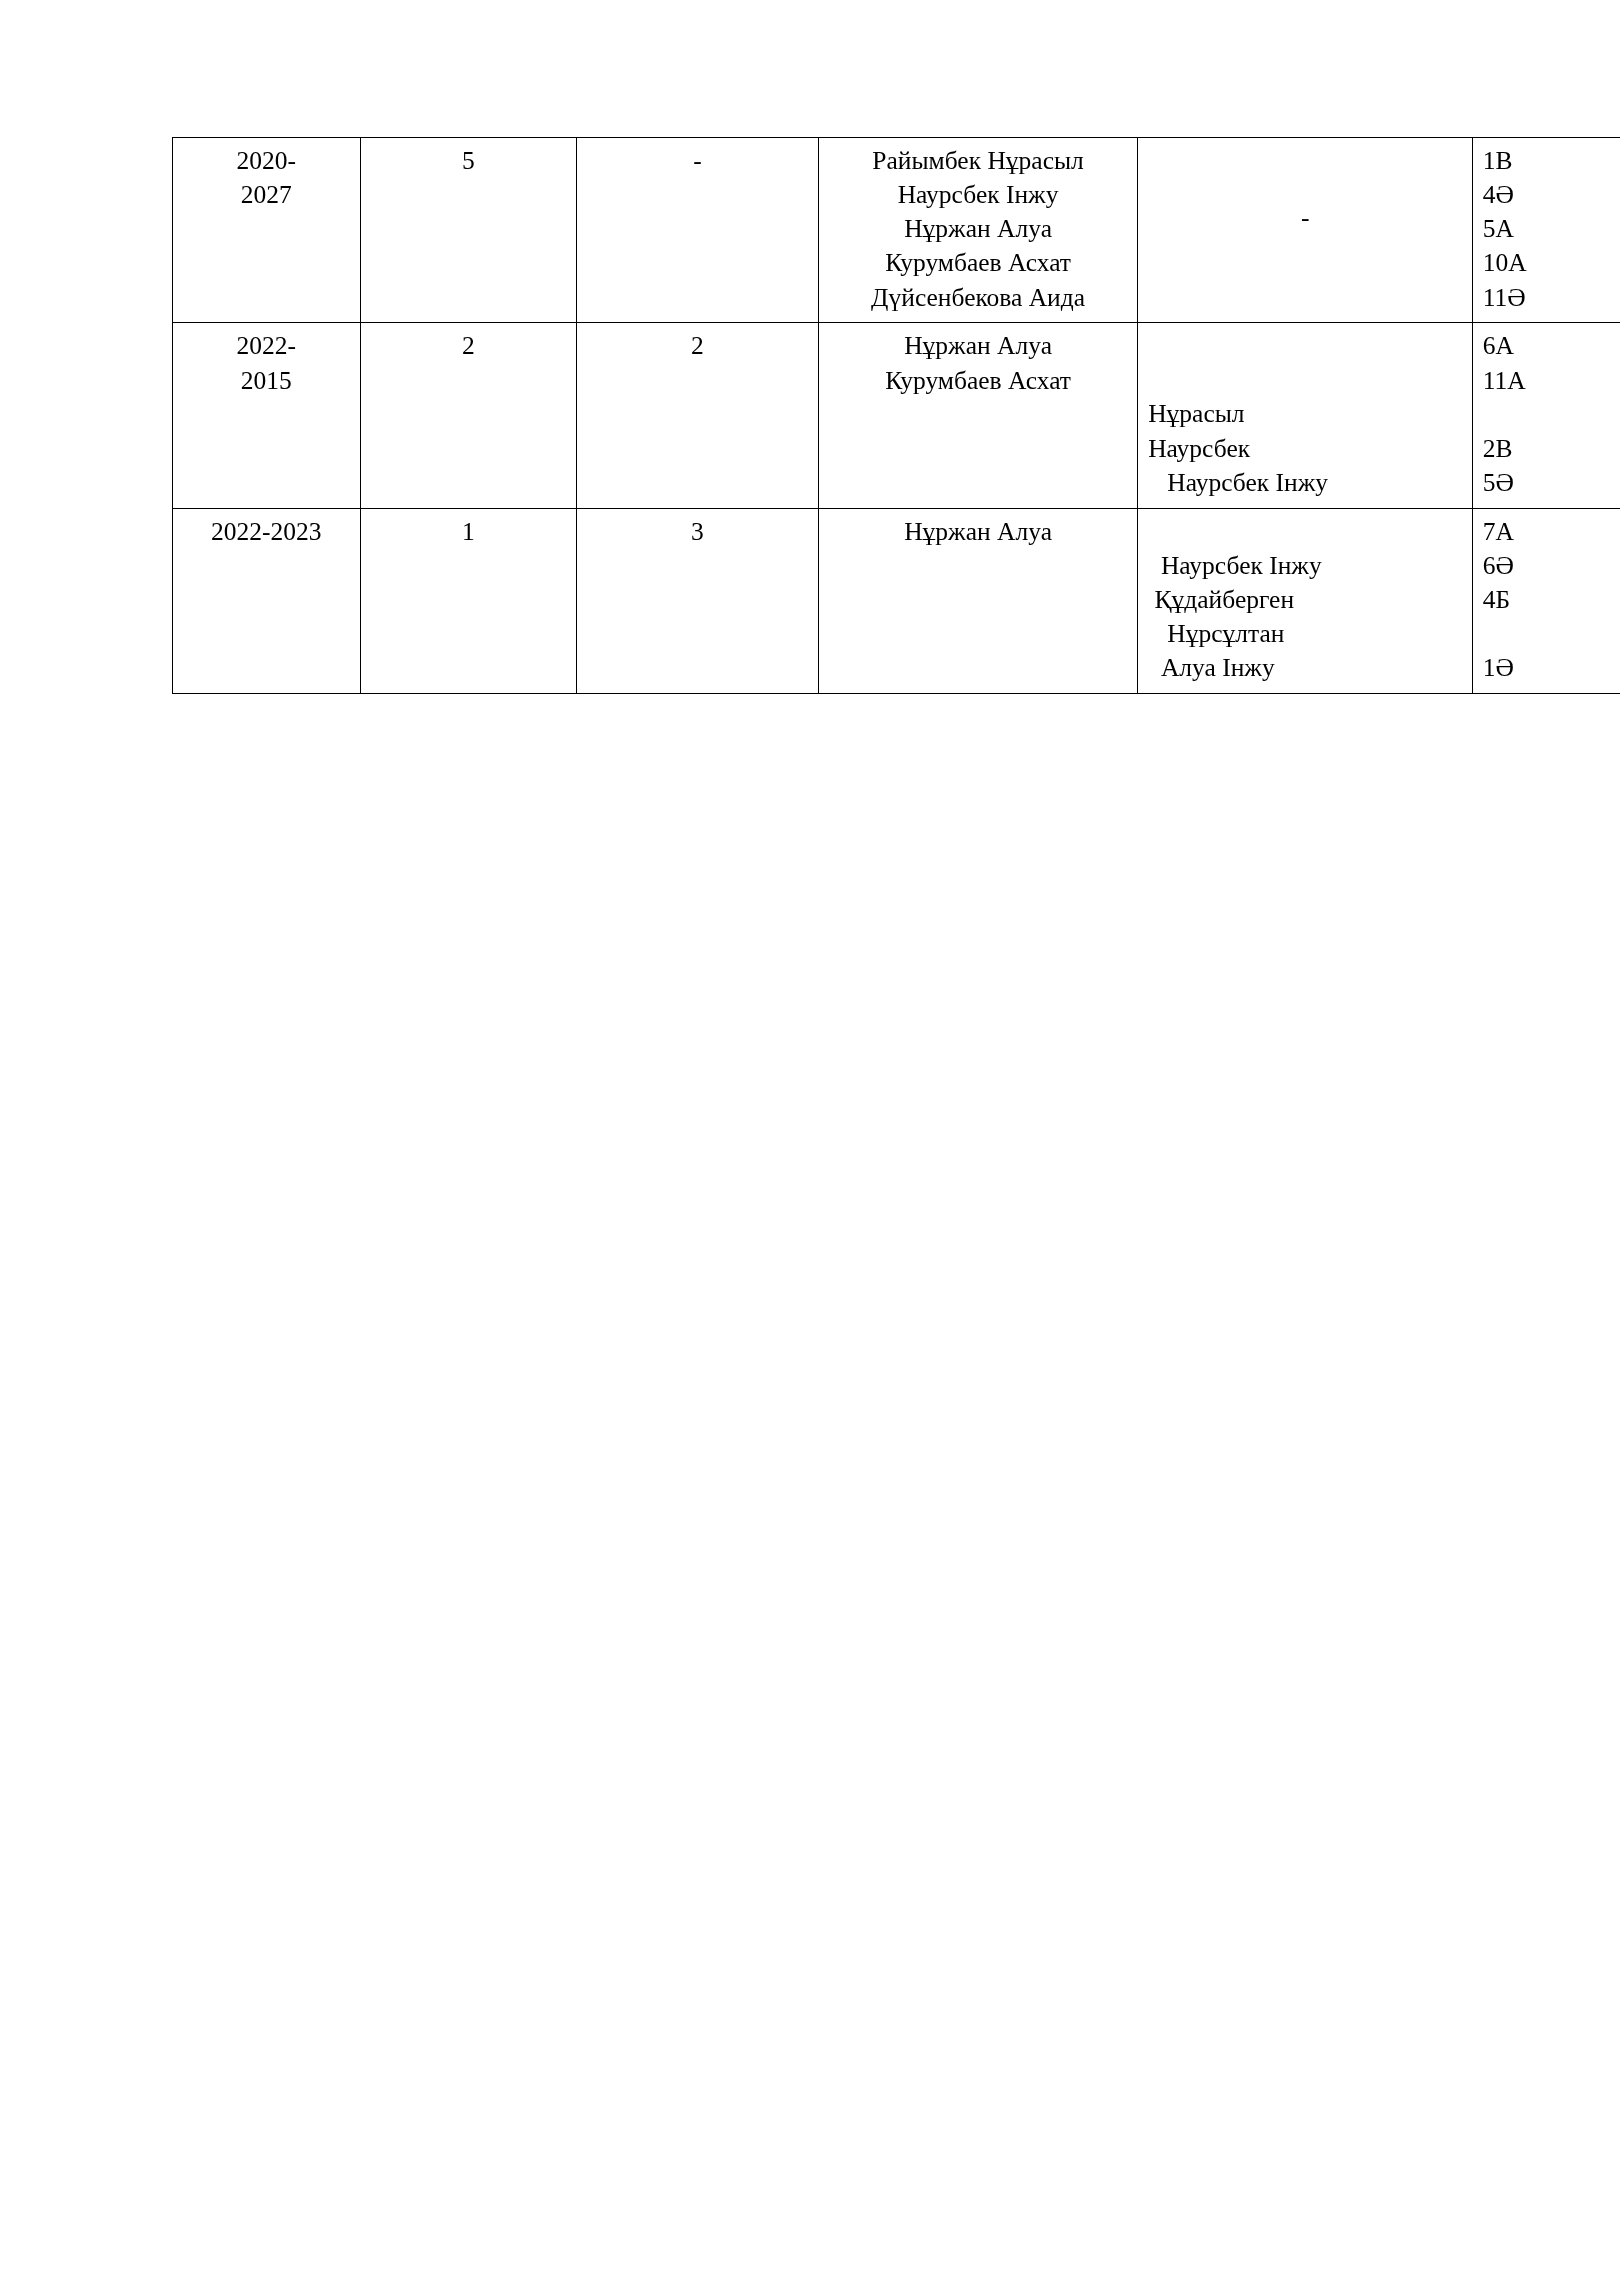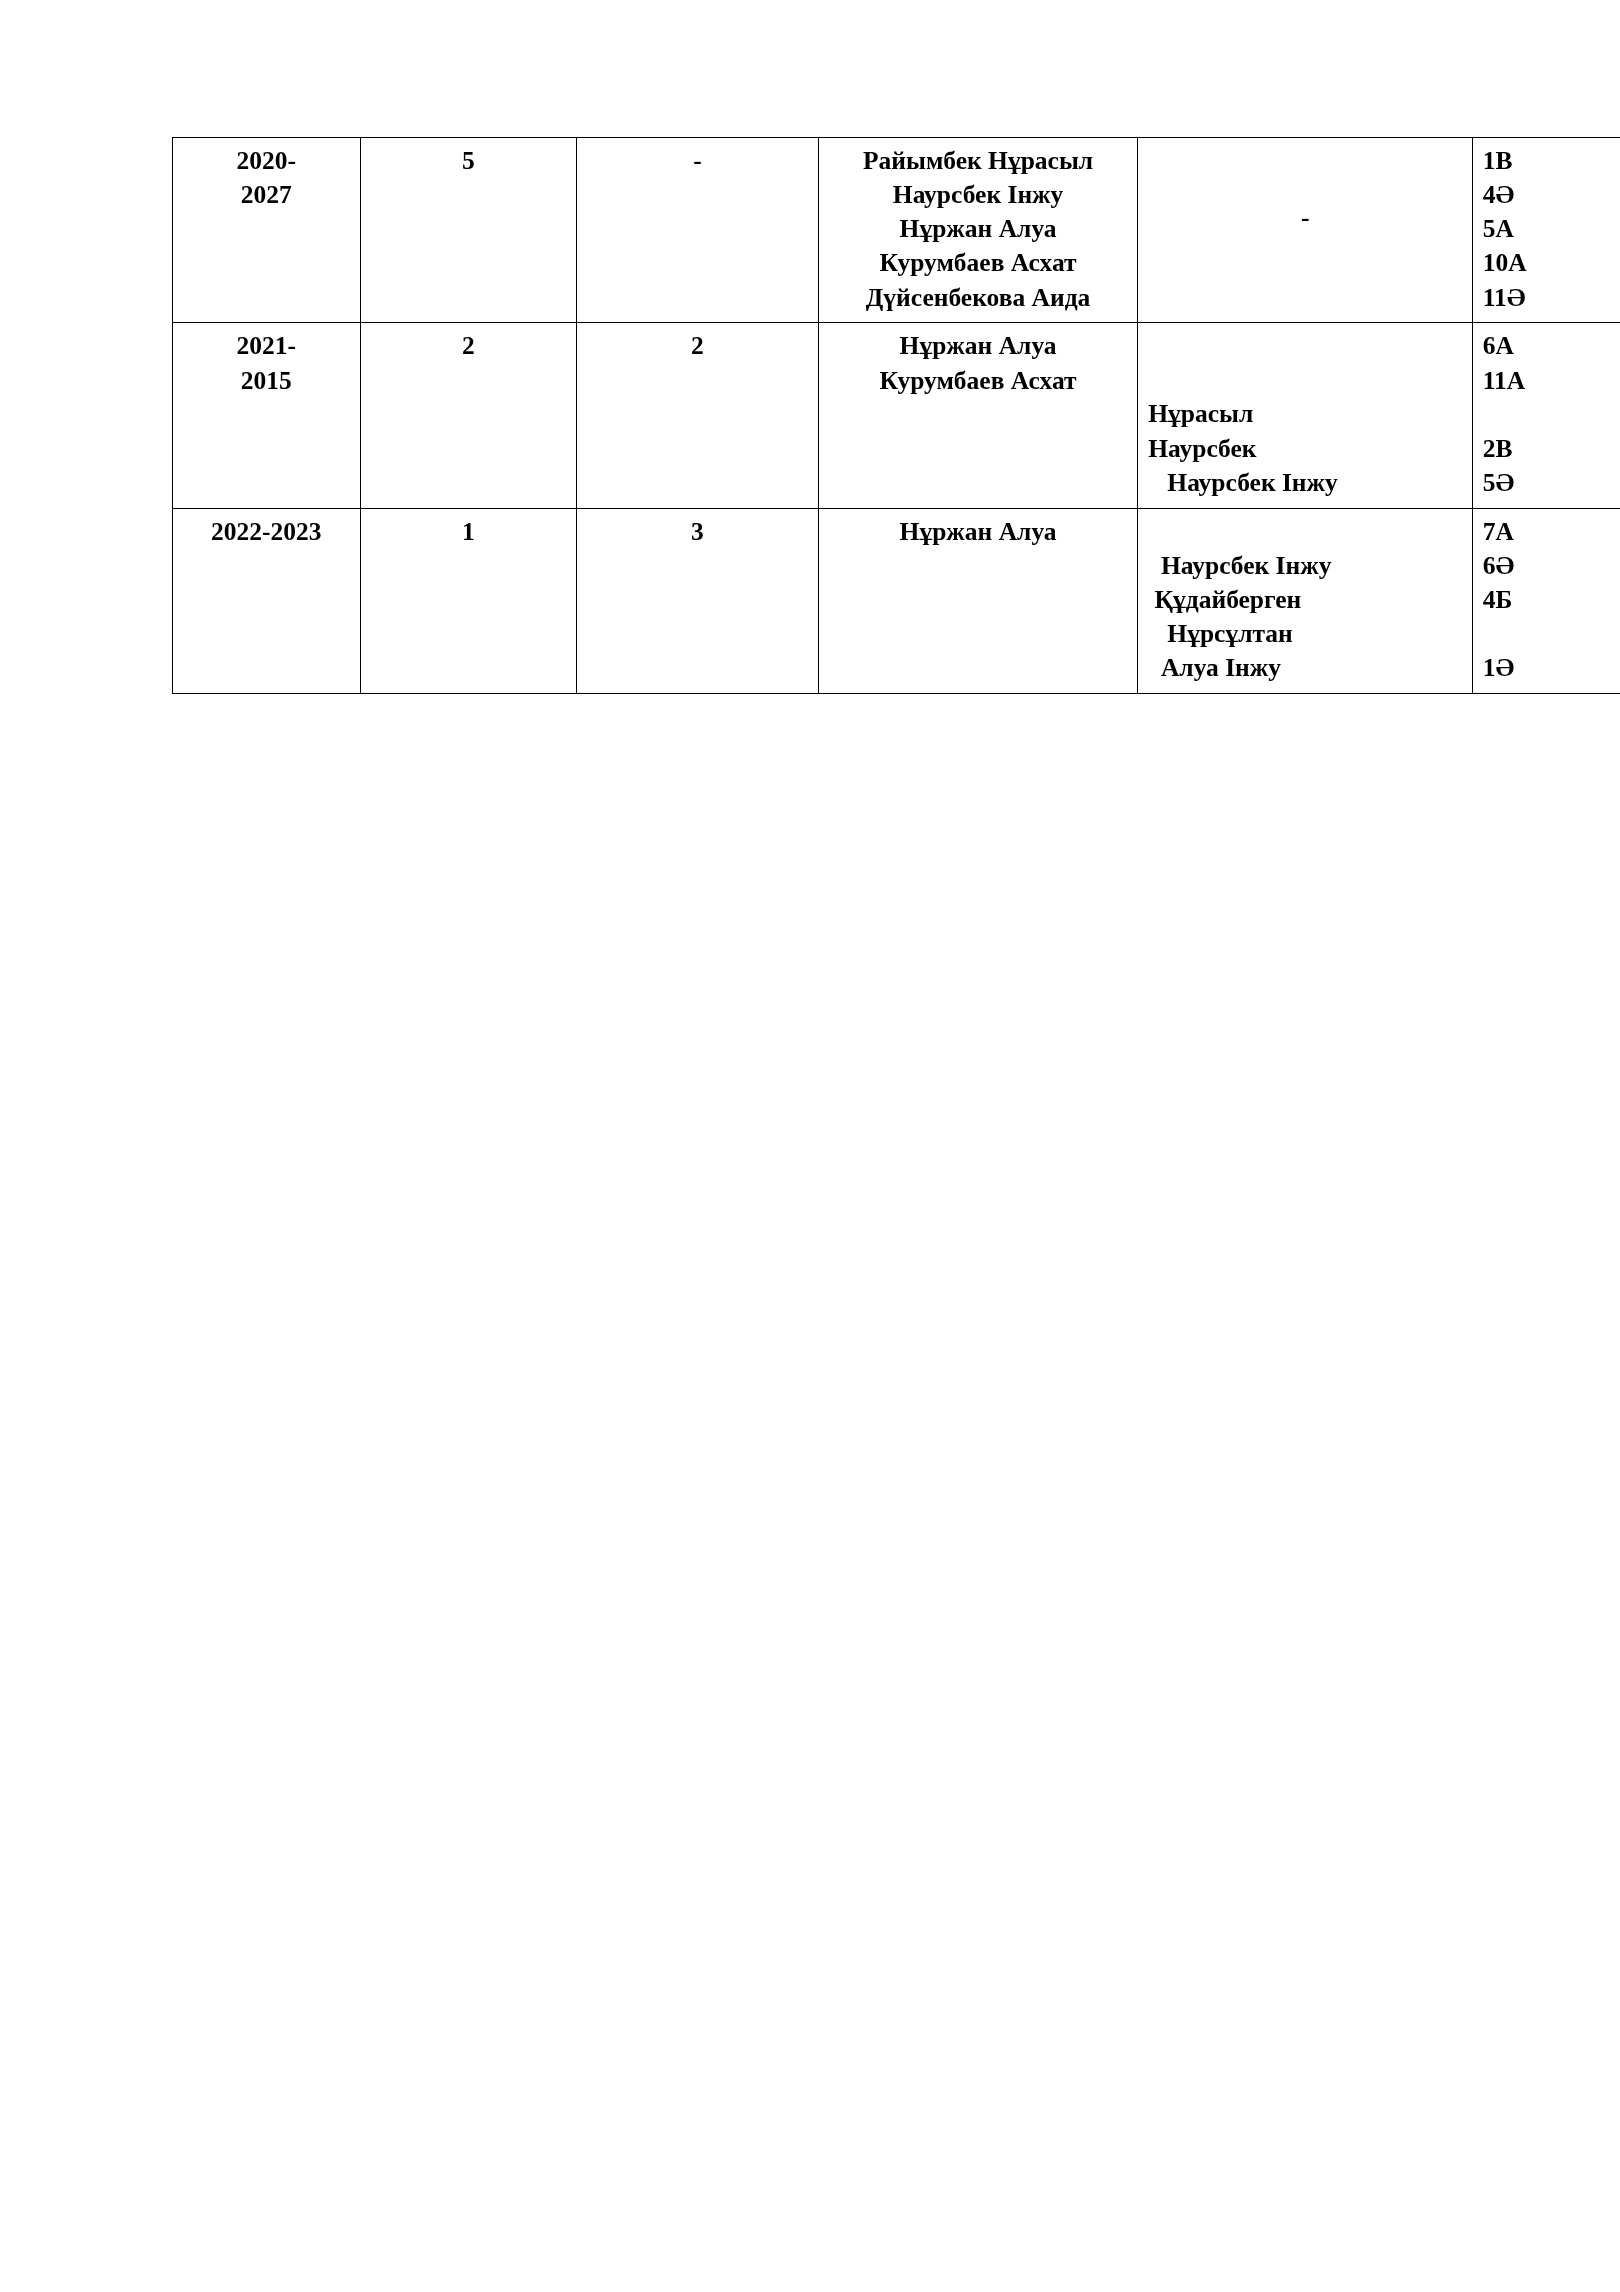--- a/index.html
+++ b/index.html
@@ -11,21 +11,20 @@
     width: 1620px;
     height: 2293px;
     font-family: "Liberation Serif", serif;
     color: #000000;
   }
   .page {
     position: relative;
     width: 1620px;
     height: 2293px;
     box-sizing: border-box;
-    font-weight: bold;
   }
   .table-wrap {
     position: absolute;
     left: 172px;
     top: 137px;
     width: 1372px;
   }
   table.doc-table {
     border-collapse: collapse;
     width: 1372px;
@@ -93,21 +92,21 @@
               <div>5А</div>
               <div>10А</div>
               <div>11Ә</div>
             </div>
           </td>
         </tr>
 
         <tr>
           <td class="c-year">
             <div class="lines">
-              <div>2021-</div>
+              <div>2022-</div>
               <div>2015</div>
             </div>
           </td>
           <td class="c-num1">2</td>
           <td class="c-num2">2</td>
           <td class="c-names1">
             <div class="lines">
               <div>Нұржан Алуа</div>
               <div>Курумбаев Асхат</div>
             </div>

